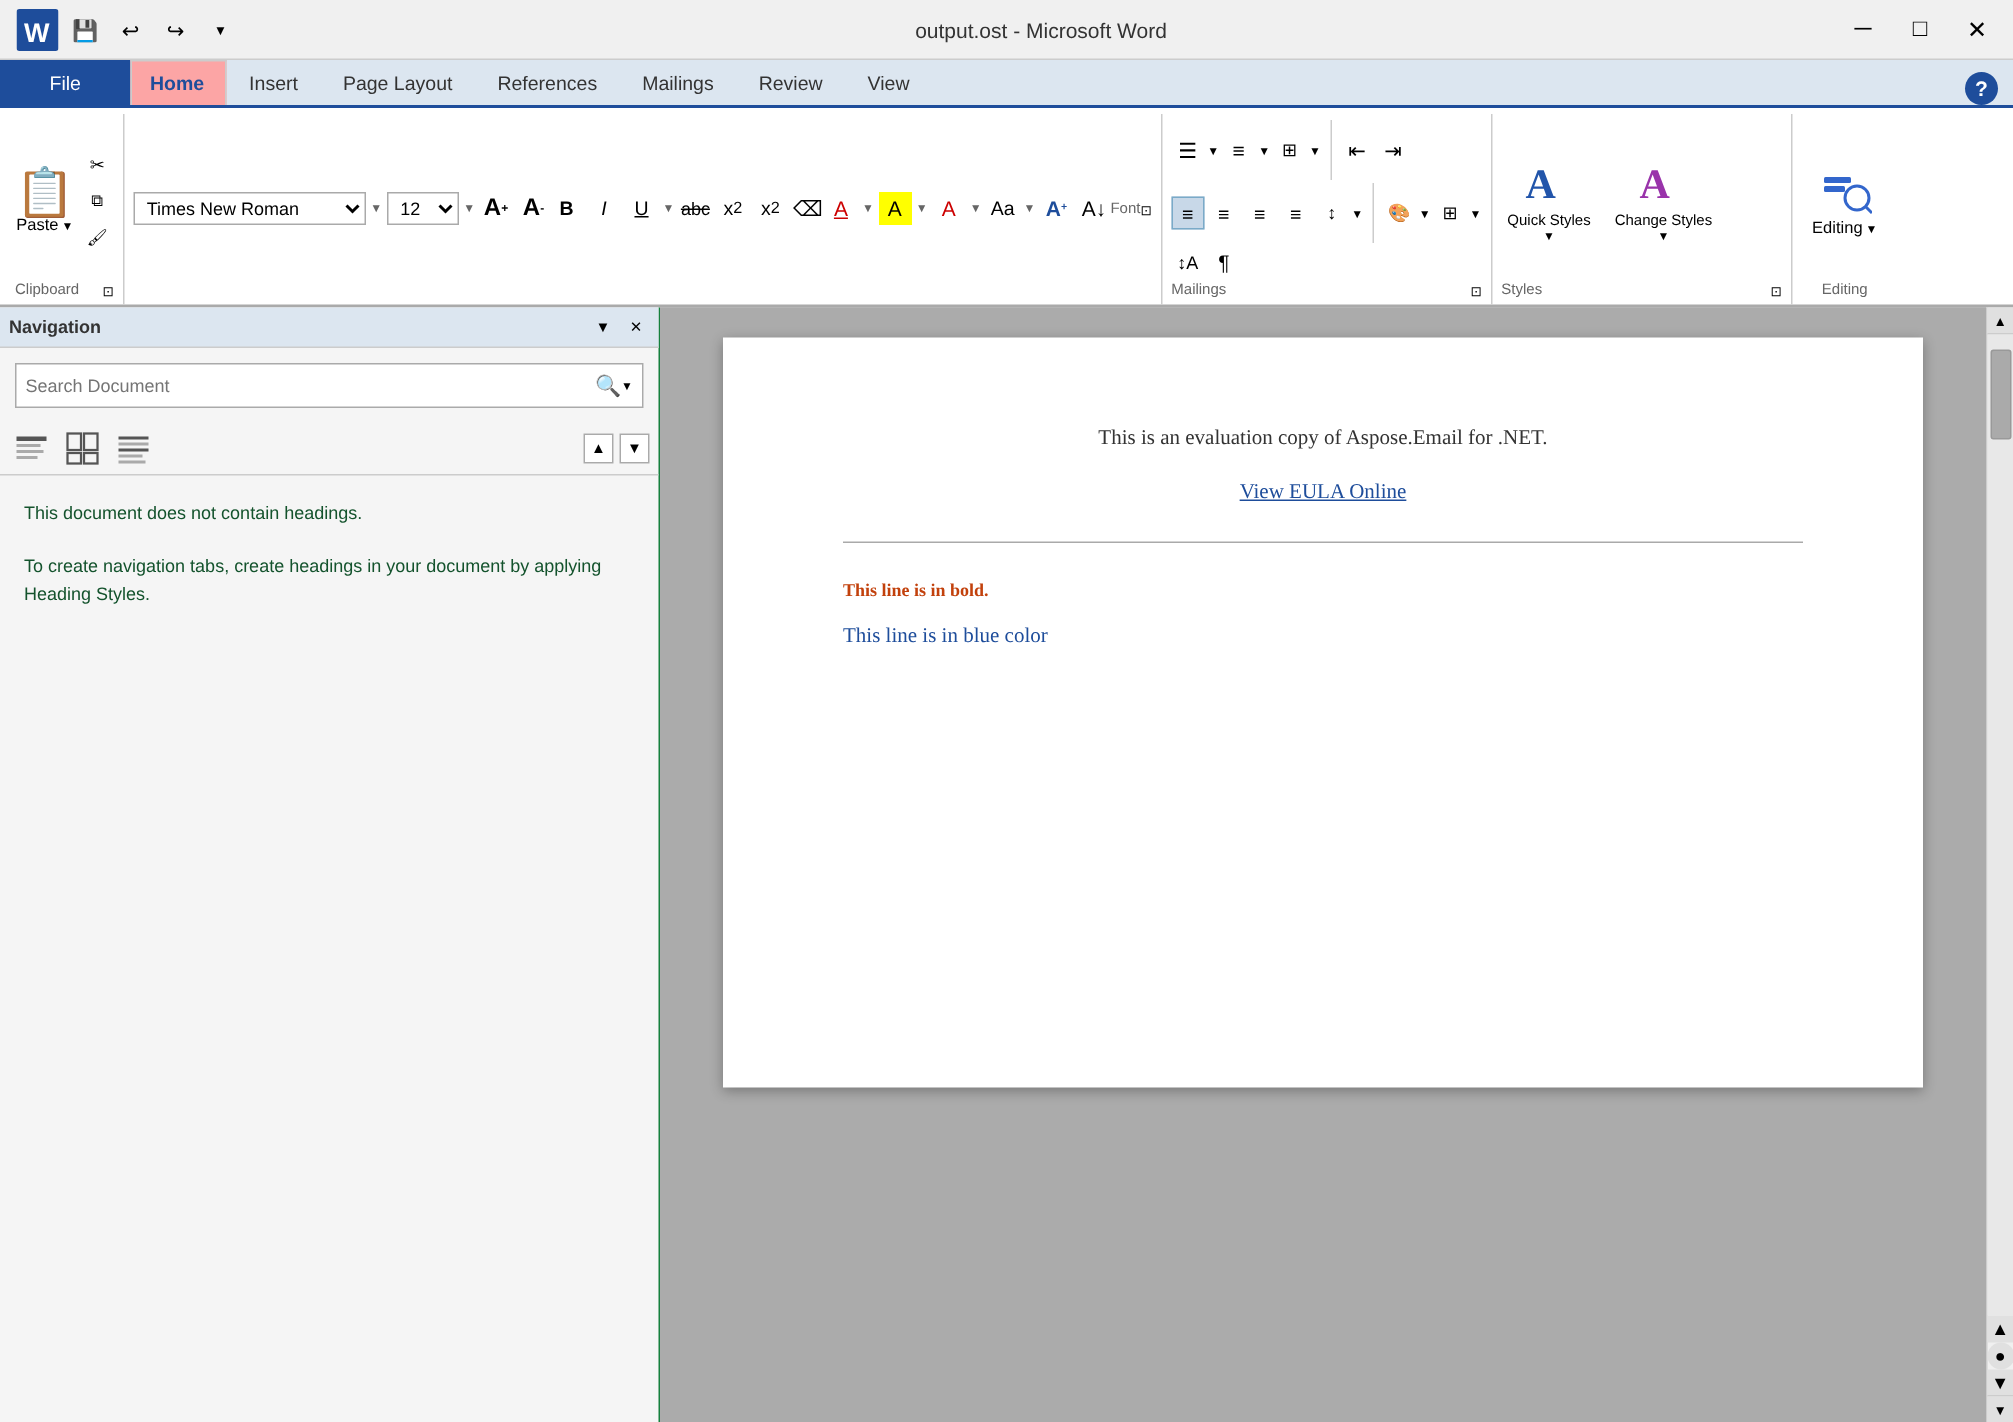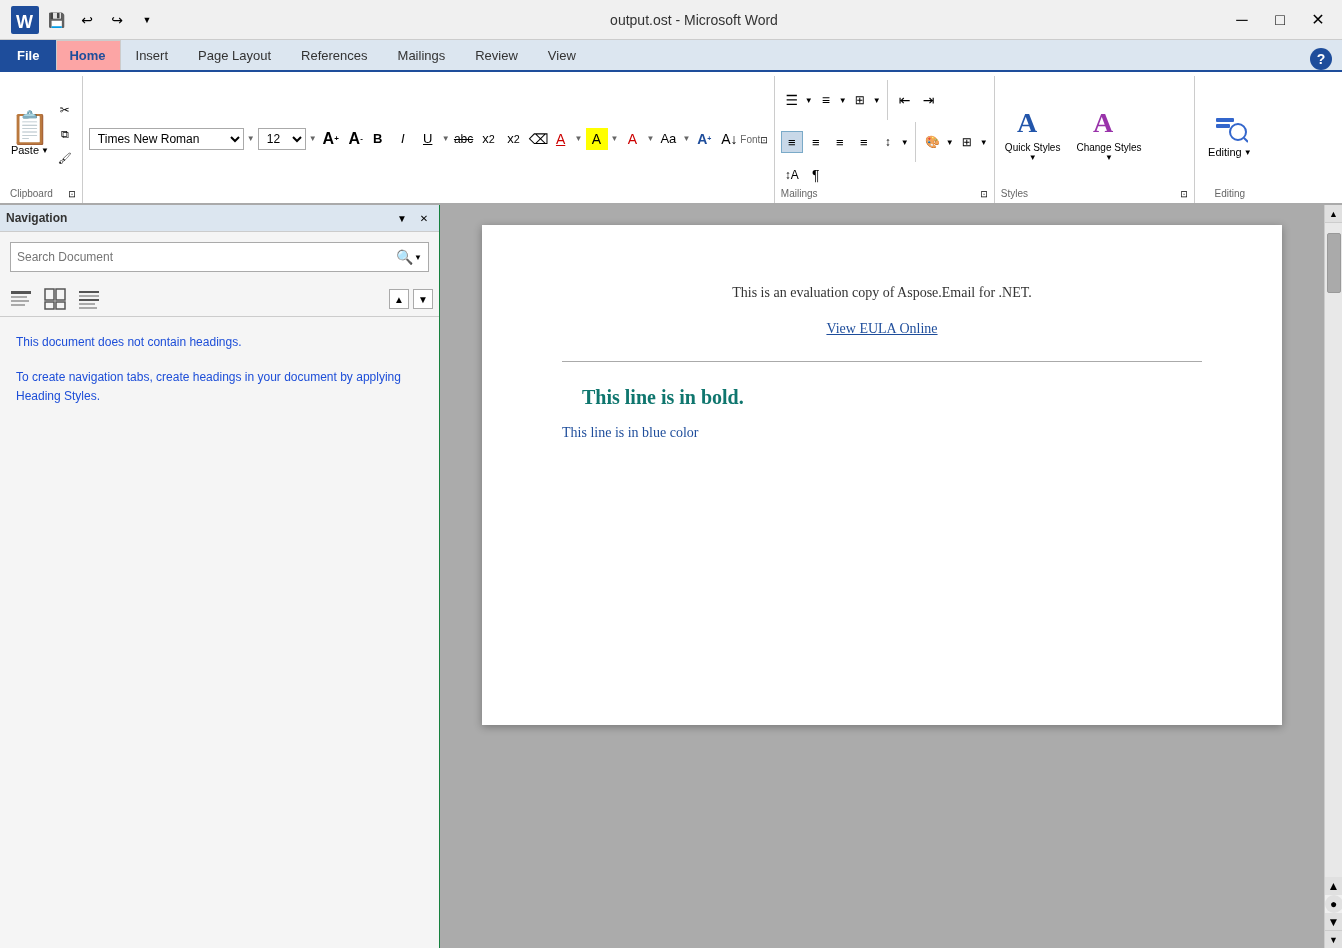--- a/index.html
+++ b/index.html
@@ -52,22 +52,22 @@
     .ribbon-tab.active {
       background: #fca5a5;
       border-color: #ccc;
       font-weight: bold;
       color: #1e4d9b;
       padding-left: 12px;
     }
     .ribbon-tab.file-tab {
       background: #1e4d9b;
       color: white;
-      font-weight: bold;
-      padding: 6px 16px;
+      font-weight: normal;
+      padding: 6px 32px;
     }
     .ribbon-tab-right { margin-left: auto; display: flex; align-items: center; gap: 6px; padding-right: 10px; }
 
     
     #ribbon {
       background: white;
       border-bottom: 2px solid #aaa;
       padding: 4px 0 0 4px;
       display: flex;
       align-items: stretch;
@@ -203,21 +203,21 @@
     }
     .nav-arrows { margin-left: auto; display: flex; gap: 4px; }
     .nav-arrow-btn {
       width: 20px; height: 20px;
       display: flex; align-items: center; justify-content: center;
       cursor: pointer; border: 1px solid #aaa; background: white; font-size: 10px;
     }
     #nav-content {
       padding: 16px;
       font-size: 12px;
-      color: #1d4ed8;
+      color: #14532d;
       line-height: 1.6;
     }
 
     
     #doc-area {
       flex: 1;
       background: #ababab;
       overflow: hidden;
       display: flex;
       flex-direction: column;
@@ -250,25 +250,24 @@
       font-size: 14px;
       font-family: 'Times New Roman', serif;
     }
     #doc-divider {
       border: none;
       border-top: 1px solid #aaa;
       margin-bottom: 24px;
     }
     #doc-bold-line {
       font-weight: bold;
-      font-size: 20px;
+      font-size: 12px;
       font-family: 'Times New Roman', serif;
       margin-bottom: 16px;
-      color: #0f766e;
-      margin-left: 20px;
+      color: #c2410c;
     }
     #doc-blue-line {
       color: #1e4d9b;
       font-size: 14px;
       font-family: 'Times New Roman', serif;
     }
 
     
     #scrollbar {
       width: 18px;

